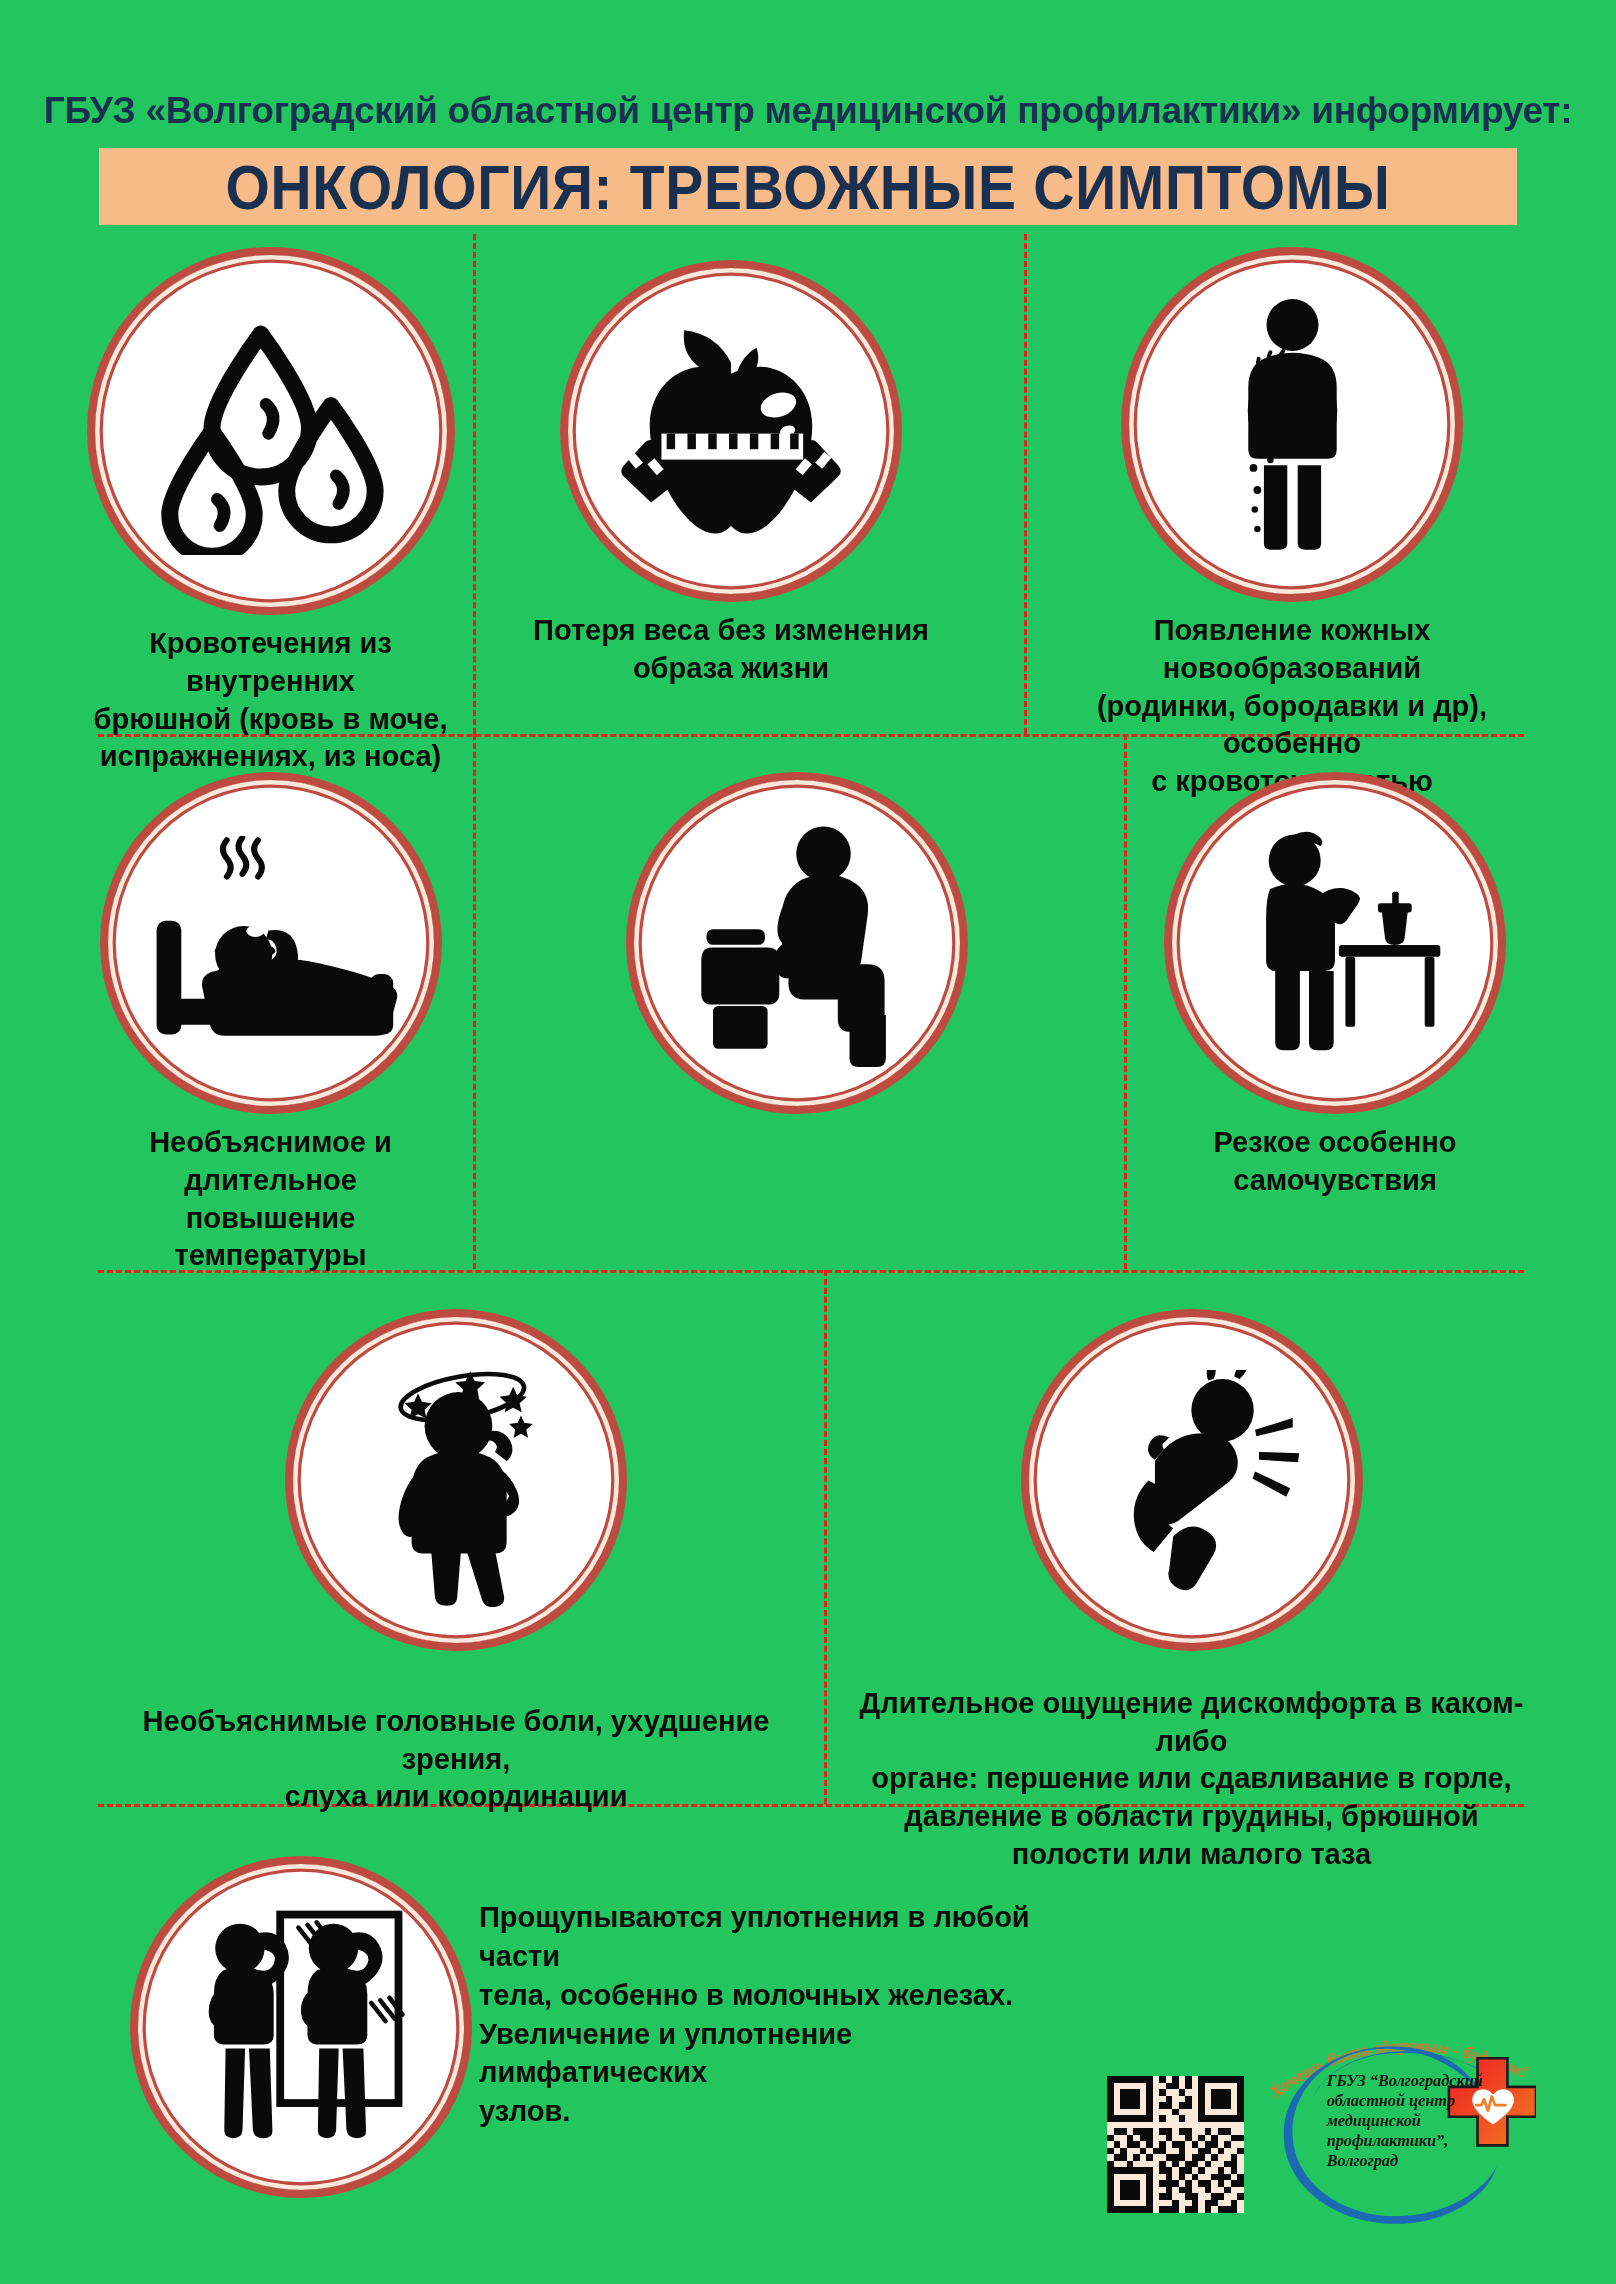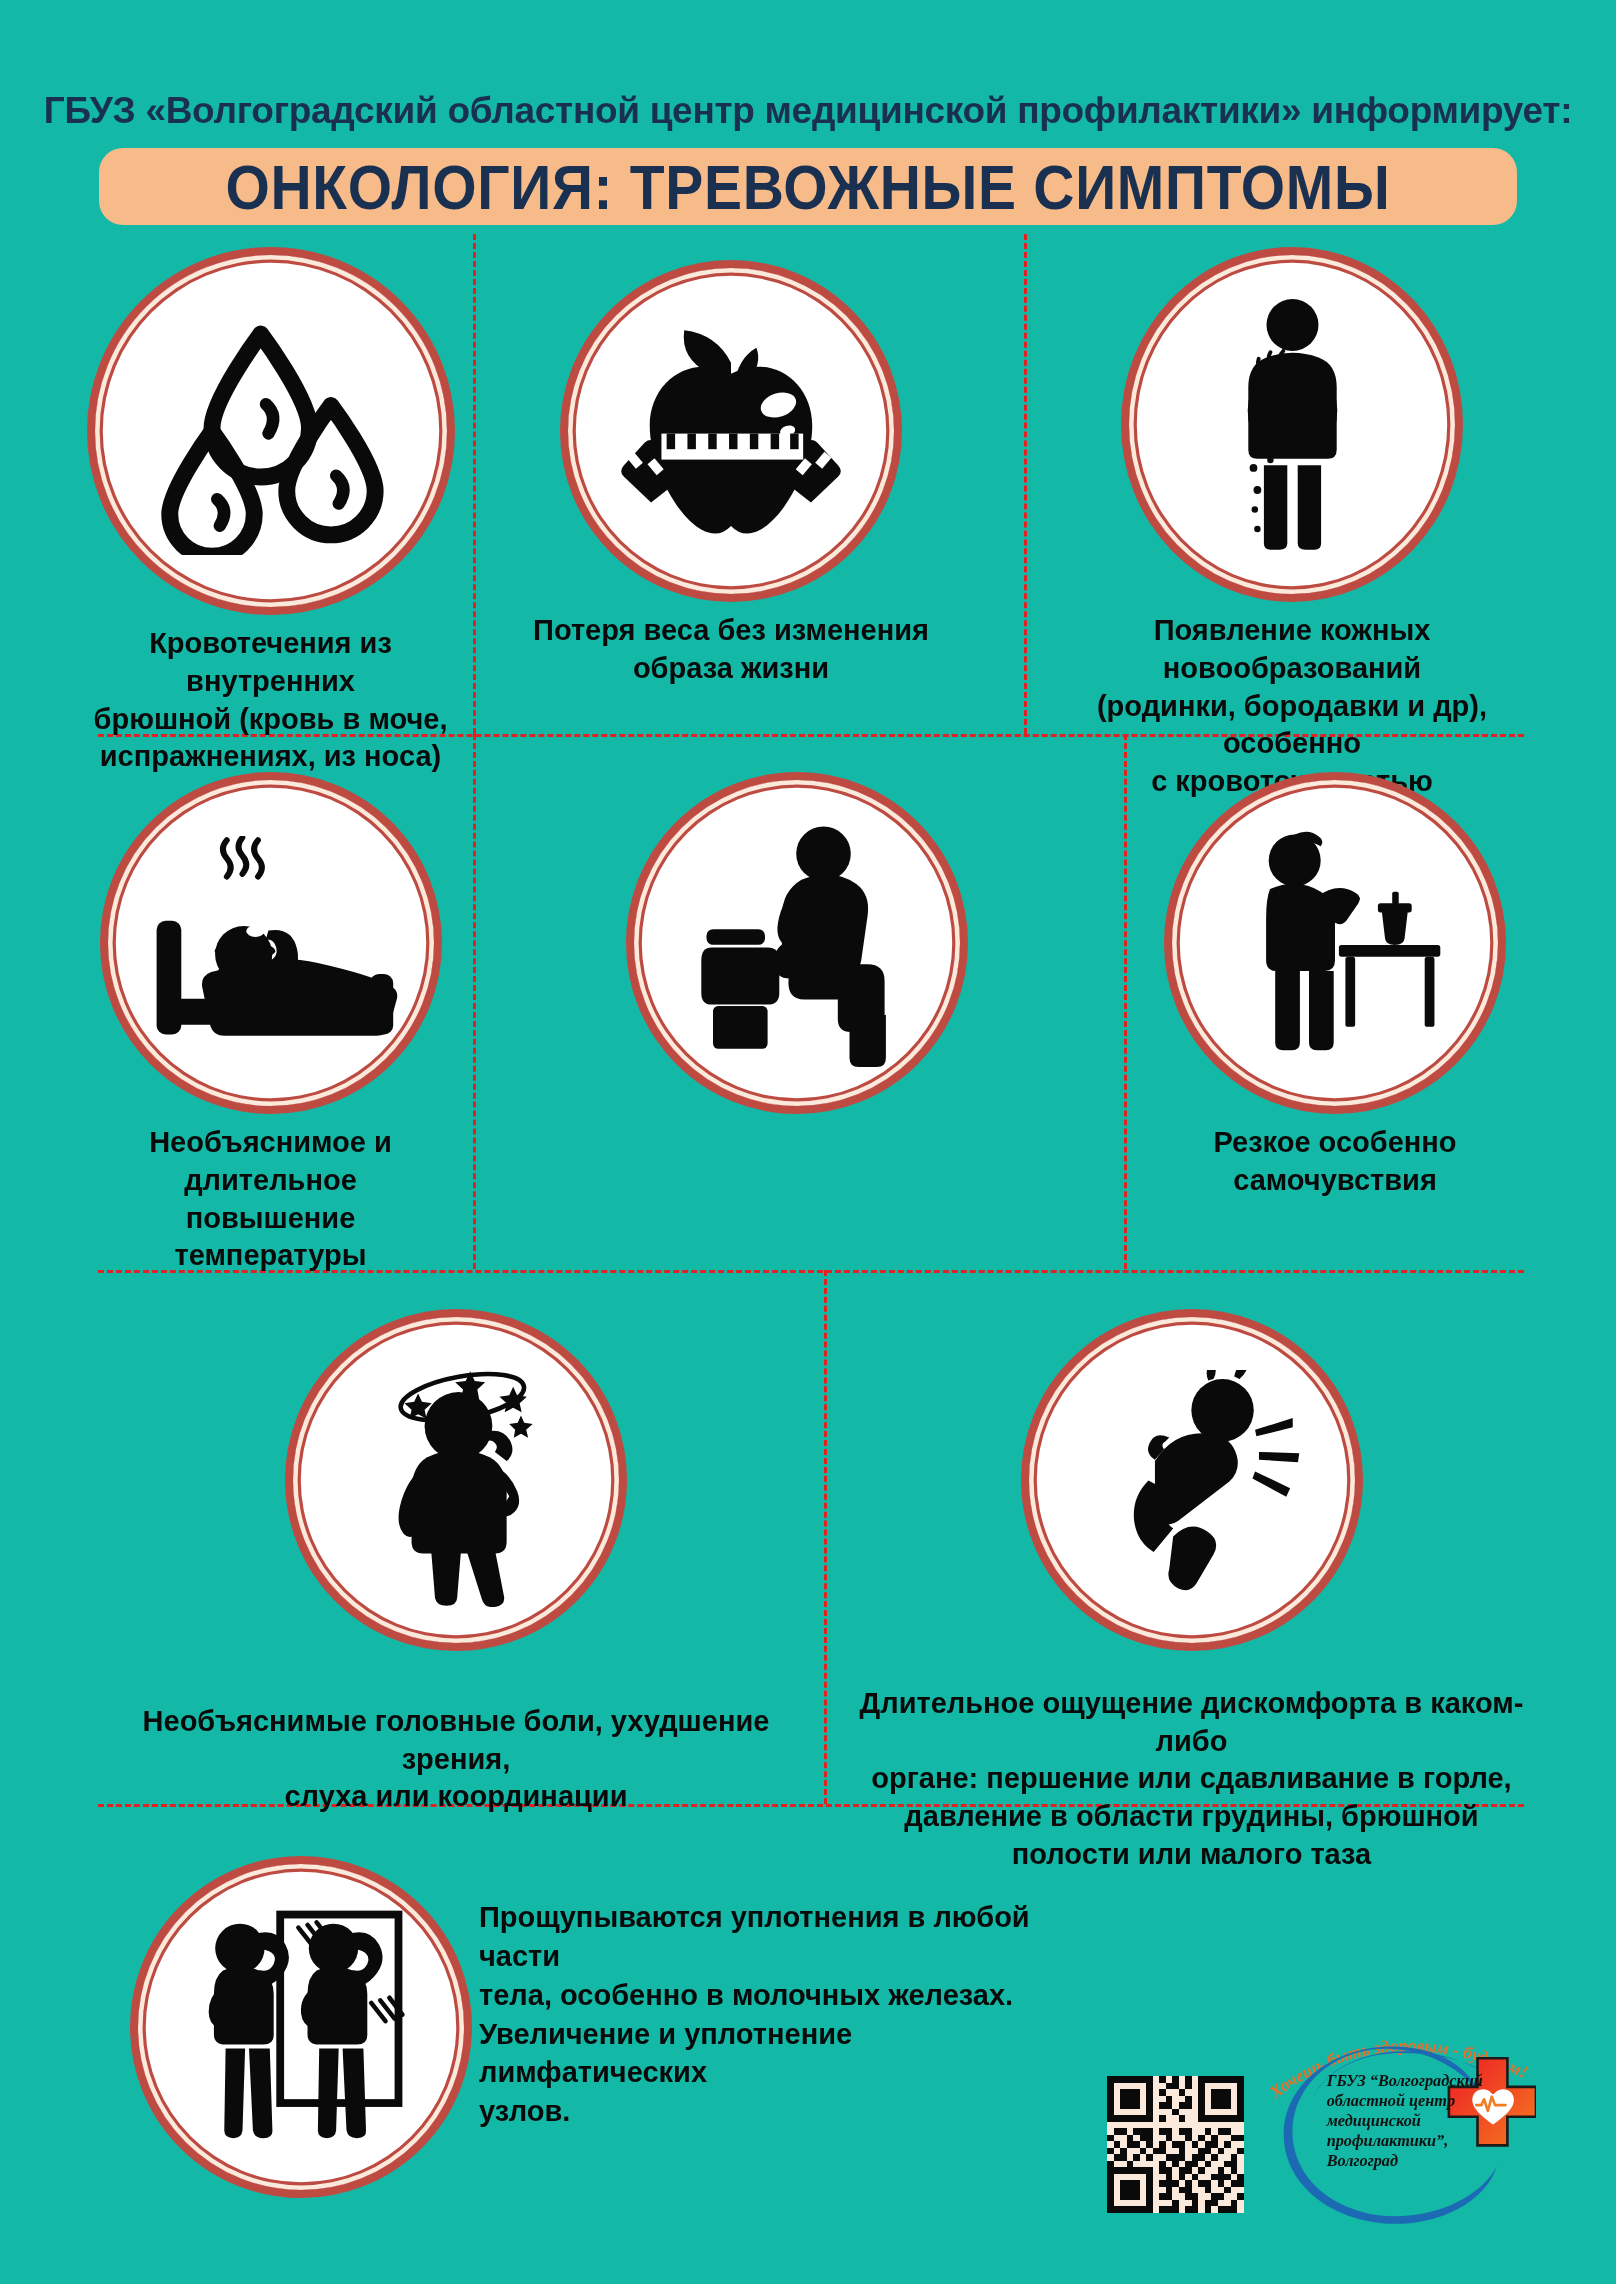--- a/index.html
+++ b/index.html
@@ -7,21 +7,21 @@
     padding: 0;
     background: #ffffff;
   }
   body {
     font-family: "Liberation Sans", sans-serif;
   }
   .poster {
     position: relative;
     width: 1616px;
     height: 2284px;
-    background: #14b8a6;
+    background: #22c55e;
     overflow: hidden;
     box-sizing: border-box;
   }
 
   
   .header-line {
     position: absolute;
     top: 90px;
     left: 0;
     width: 1616px;
@@ -35,21 +35,20 @@
   .title-banner {
     position: absolute;
     top: 148px;
     left: 99px;
     width: 1418px;
     height: 77px;
     background: #F6BB88;
     display: flex;
     align-items: center;
     justify-content: center;
-    border-radius: 24px;
   }
   .title-banner .title-text {
     font-size: 57px;
     font-weight: bold;
     color: #1A3050;
     letter-spacing: 0.7px;
     white-space: nowrap;
     transform: scaleY(1.12);
   }
 

